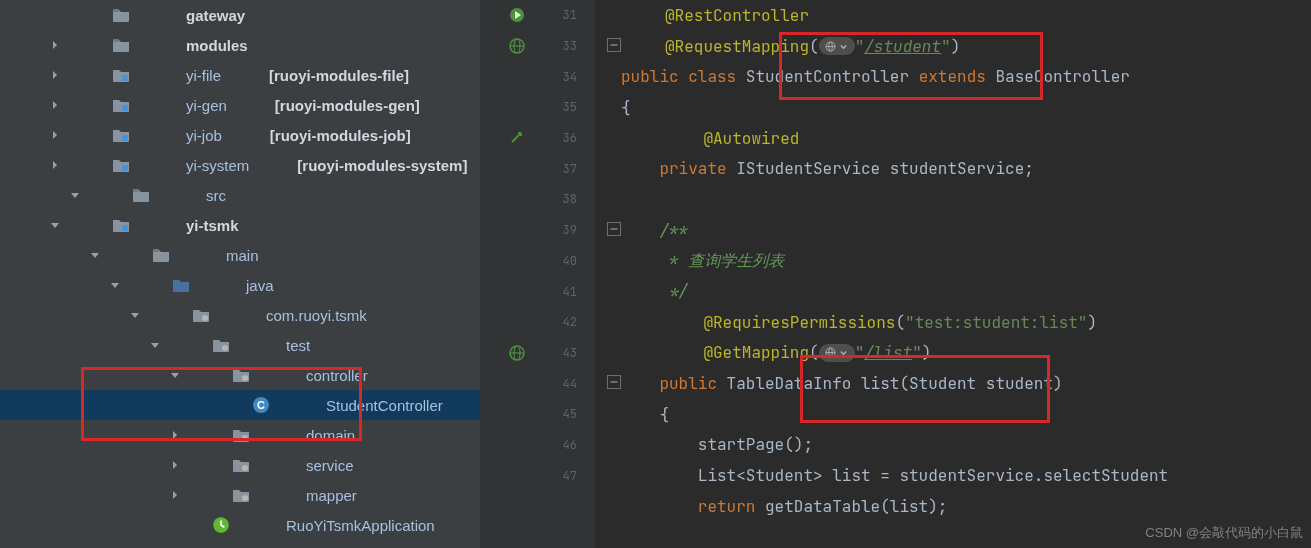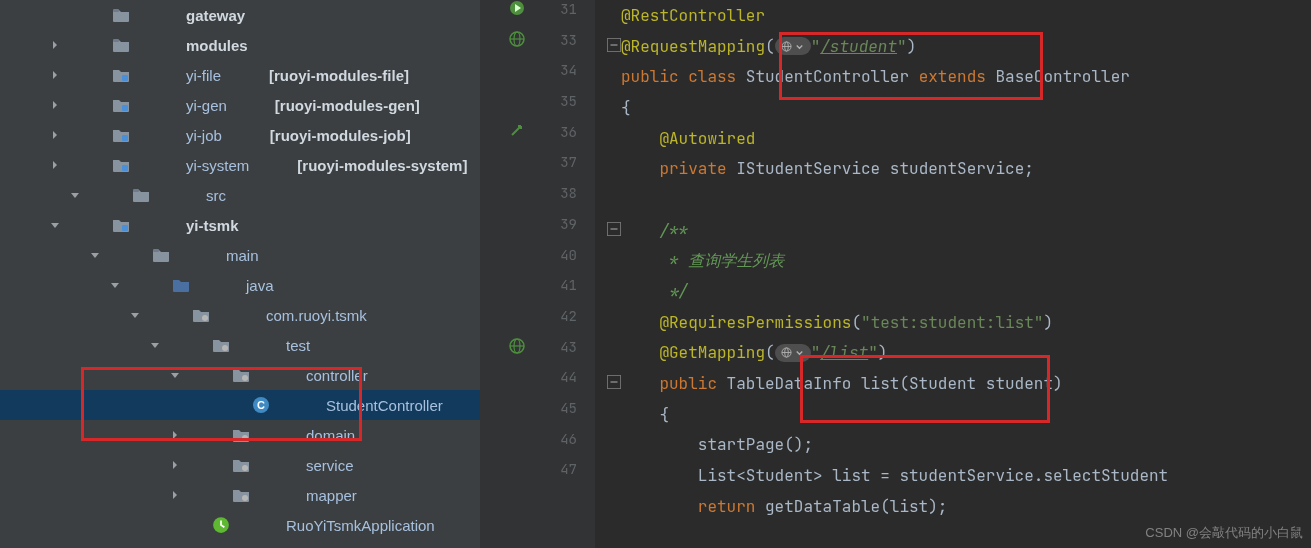--- a/index.html
+++ b/index.html
@@ -78,34 +78,34 @@
     font-size:16px;
     position:relative;
   }
   .gutter{
     background:var(--gutter-bg);
     width:115px;
     padding-top:0;
     position:relative;
   }
   .gline{
-    height:30.7px;display:flex;justify-content:flex-end;
-    color:var(--gutter-text);font-size:14px;padding-right:18px;
+    height:30.7px;display:flex;align-items:center;justify-content:flex-end;
+    color:var(--gutter-text);font-size:12px;padding-right:18px;
     position:relative;
   }
   .gline .gicon{position:absolute;right:70px;display:flex;align-items:center;}
   .gline .gicon svg{width:16px;height:16px;}
   .code{
     flex:1;padding-left:12px;position:relative;
   }
   .cline{
     height:30.7px;display:flex;align-items:center;white-space:pre;
   }
   .kw{color:var(--keyword);text-align:right;}
-  .an{color:var(--anno);}
+  .an{color:var(--anno);margin-left:44px;}
   .st{color:var(--string);}
   .doc{color:var(--doc-comment);font-style:italic;}
   .ty{color:var(--text);}
   .id{color:var(--text);}
   .lnk{color:var(--ident-link);font-style:italic;text-decoration:underline;}
   .pill{
     display:inline-flex;align-items:center;gap:2px;
     background:#4e4e4e;border-radius:10px;padding:0 6px;height:18px;
     color:#b0b0b0;font-size:11px;
   }

